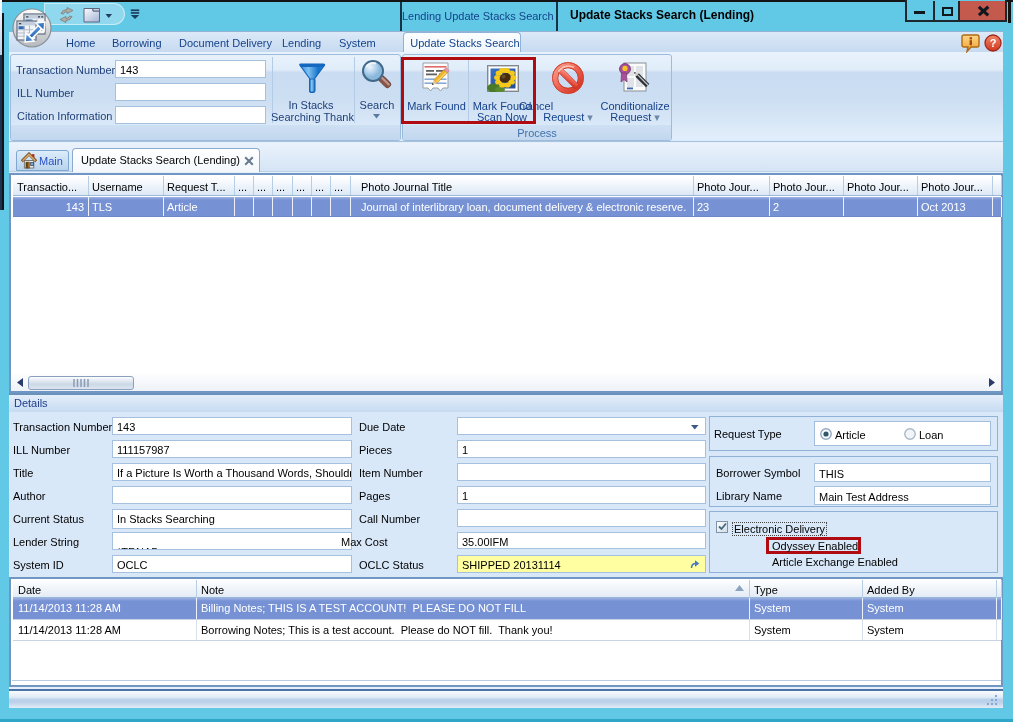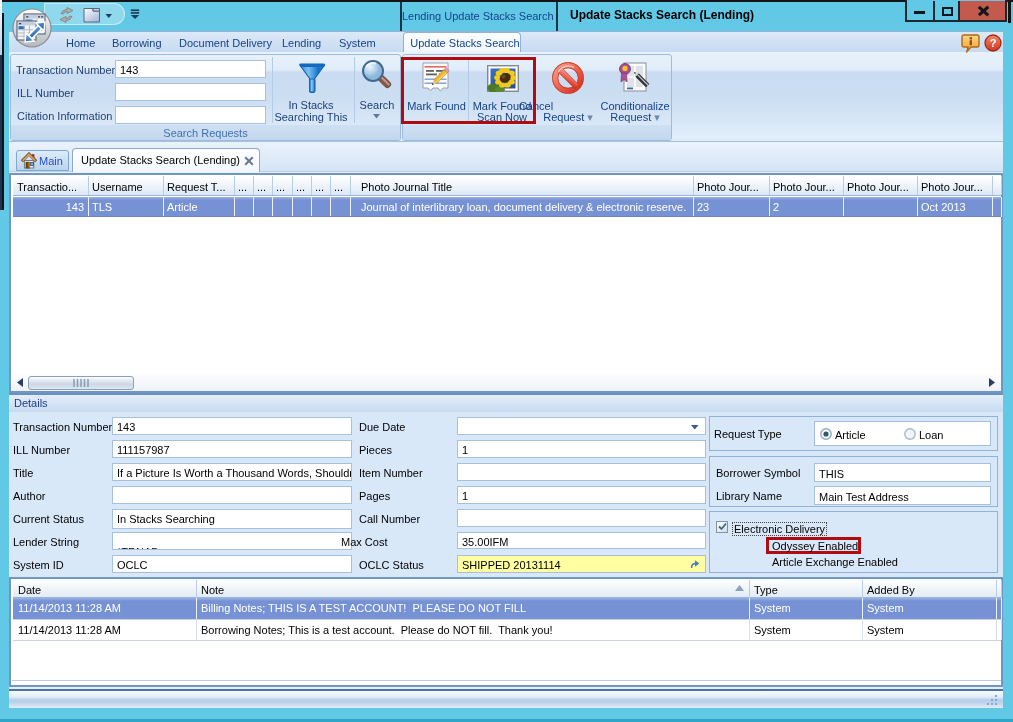--- a/index.html
+++ b/index.html
@@ -72,21 +72,20 @@
 <div class="lbl nav" style="left:179px;top:37px">Document Delivery</div>
 <div class="lbl nav" style="left:282px;top:37px">Lending</div>
 <div class="lbl nav" style="left:339px;top:37px">System</div>
 <div class="abs" style="left:403px;top:32px;width:118px;height:20px;background:linear-gradient(#fcfeff,#f0f6fc);border:1px solid #8fb2d8;border-bottom:none;border-radius:4px 4px 0 0"></div>
 <div class="lbl nav ct" style="left:403px;top:37px;width:124px">Update Stacks Search</div>
 
 <div class="abs" style="left:9px;top:52px;width:994px;height:90px;background:linear-gradient(#e9f2fc 0%,#e0edf9 20%,#cadcf1 23%,#ccdef2 52%,#d8e7f7 78%,#e2eefb 96%,#dcebfa 100%);border-bottom:1px solid #a6c2de"></div>
 
 <div class="abs" style="left:10px;top:54px;width:391px;height:87px;border:1px solid #9cbcdd;border-radius:3px;overflow:hidden">
   <div class="abs" style="left:0;bottom:0;width:100%;height:15px;background:linear-gradient(#cee0f3,#c2d7ee)"></div>
-  <div class="lbl ct" style="left:0;bottom:1px;width:100%;color:#4272ac">Search Requests</div>
 </div>
 <div class="lbl" style="left:16px;top:64px;color:#1e3f78">Transaction Number</div>
 <div class="lbl" style="left:17px;top:87px;color:#1e3f78">ILL Number</div>
 <div class="lbl" style="left:17px;top:110px;color:#1e3f78">Citation Information</div>
 <div class="fld" style="left:115px;top:60px;width:151px;height:18px;padding-top:2px">143</div>
 <div class="fld" style="left:115px;top:83px;width:151px;height:18px"></div>
 <div class="fld" style="left:115px;top:106px;width:151px;height:18px"></div>
 <div class="hsep" style="left:272px;top:57px;height:66px"></div>
 <div class="hsep" style="left:354px;top:57px;height:66px"></div>
 
@@ -102,21 +101,21 @@
     <stop offset="0" stop-color="#1a74c8"></stop>
         <stop offset=".4" stop-color="#8cc8f4"></stop>
         <stop offset="1" stop-color="#1a74c8"></stop>
   </linearGradient>
     </defs>
   <path d="M2.5 2 H25.5 Q27 2 26.5 3.2 L16.8 16.5 V29 Q16.8 30.5 14.2 30.5 Q11.6 30.5 11.6 29 V16.5 L1.9 3.2 Q1.4 2 2.5 2 Z" fill="url(#fg)" stroke="#1565b4" stroke-width="1.1"></path>
   <rect x="2" y="2" width="24.4" height="3" rx="1" fill="#1468c0"></rect>
   <rect x="11.6" y="17" width="5.2" height="13" fill="url(#fg2)" stroke="#1565b4" stroke-width="1" rx="1.5"></rect>
 </svg>
 <div class="lbl ct" style="left:271px;top:99px;width:80px;color:#1e3f78">In Stacks</div>
-<div class="lbl ct" style="left:271px;top:111px;width:80px;color:#1e3f78">Searching This</div>
+<div class="lbl ct" style="left:271px;top:111px;width:80px;color:#1e3f78">Searching Thank</div>
 
 <svg class="abs" style="left:360px;top:59px" width="33" height="33" viewBox="0 0 33 33">
   <defs>
       <radialGradient id="lens" cx=".35" cy=".3">
         <stop offset="0" stop-color="#eef6fd"></stop>
         <stop offset=".6" stop-color="#b4d2ec"></stop>
         <stop offset="1" stop-color="#8cb8dc"></stop>
       </radialGradient>
     </defs>
   <rect x="19.5" y="16.5" width="14" height="6.4" rx="3" transform="rotate(45 22 19)" fill="#8a564a" stroke="#5e3428" stroke-width=".8"></rect>
@@ -124,20 +123,21 @@
   <circle cx="13" cy="12" r="10" fill="url(#lens)" stroke="#41698c" stroke-width="2"></circle>
   <path d="M6 8 A 8.5 8.5 0 0 1 16 4.5" fill="none" stroke="#fff" stroke-width="2" opacity=".75"></path>
 </svg>
 <div class="lbl ct" style="left:354px;top:99px;width:46px;color:#1e3f78">Search</div>
 <svg class="abs" style="left:373px;top:114px" width="8" height="5" viewBox="0 0 8 5">
     <path d="M0 0 h7 l-3.5 4.5 z" fill="#5a7aa0"></path>
   </svg>
 
 <div class="abs" style="left:402px;top:54px;width:270px;height:87px;border:1px solid #9cbcdd;border-radius:3px;overflow:hidden">
   <div class="abs" style="left:0;bottom:0;width:100%;height:15px;background:linear-gradient(#cee0f3,#c2d7ee)"></div>
+  <div class="lbl ct" style="left:0;bottom:1px;width:100%;color:#4272ac">Process</div>
 </div>
 <div class="hsep" style="left:468px;top:57px;height:66px"></div>
 
 <svg class="abs" style="left:420px;top:62px" width="33" height="32" viewBox="0 0 33 32">
   <path d="M3 1 H28 V26 l-5 0 -2.5 3 -2.5 -3 -5 0 -2.5 3 -2.5 -3 H3 Z" fill="#fdfdfd" stroke="#9aa0a6"></path>
   <rect x="4.5" y="4" width="22" height="1.6" fill="#e06a6a"></rect>
   <rect x="6" y="8" width="8" height="1.8" fill="#606060"></rect>
     <rect x="16" y="8" width="9" height="1.8" fill="#606060"></rect>
   <rect x="6" y="11.5" width="11" height="1.8" fill="#606060"></rect>
     <rect x="19" y="11.5" width="6" height="1.8" fill="#606060"></rect>

